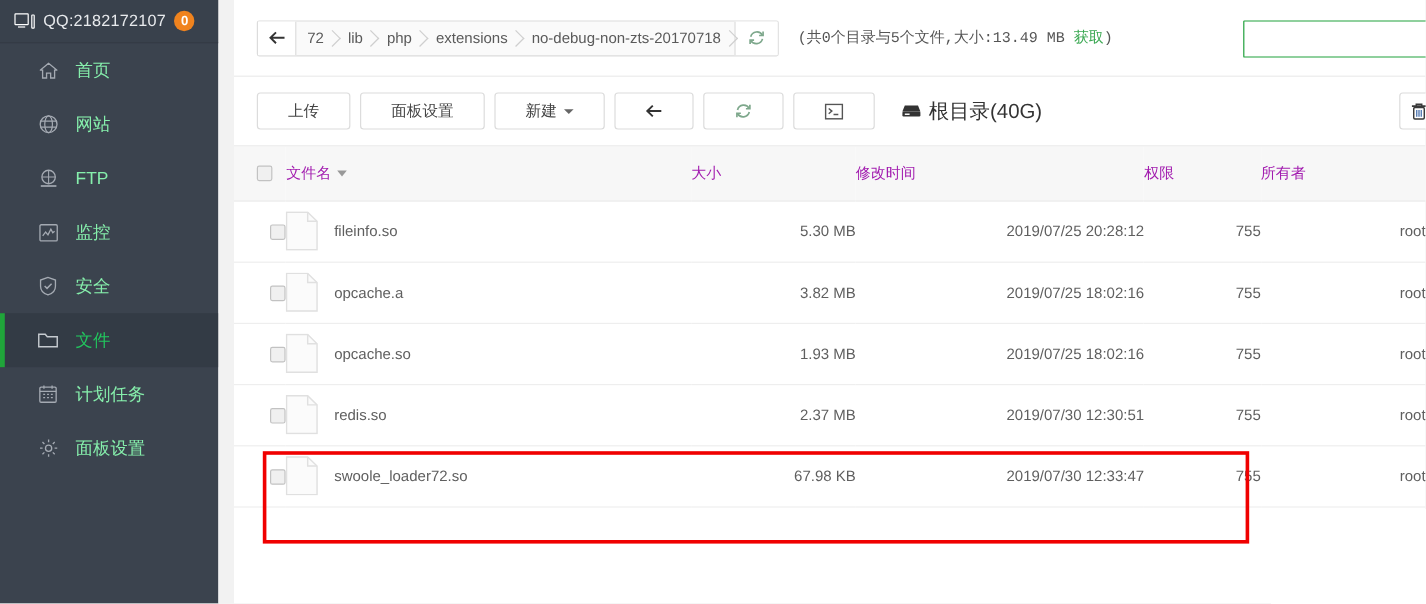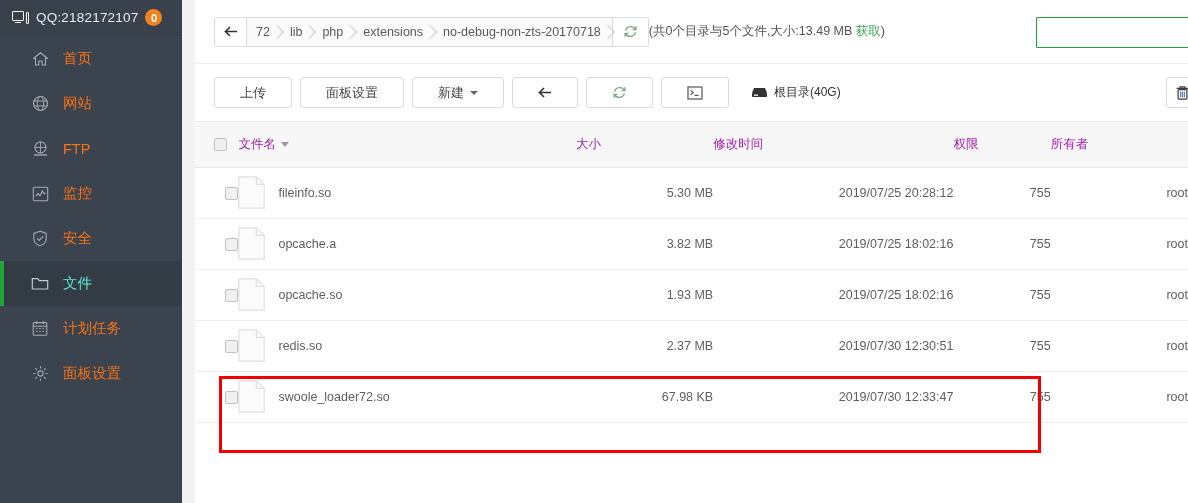--- a/index.html
+++ b/index.html
@@ -54,35 +54,35 @@
     border-radius: 9px;
     min-width: 17px; height: 17px;
     display: inline-flex; align-items: center; justify-content: center;
     padding: 0 5px;
   }
 
   .nav-item {
     height: 45px;
     display: flex; align-items: center;
     padding-left: 30px;
-    color: #f97316;
+    color: #86efac;
     font-size: 14.5px;
     position: relative;
     cursor: pointer;
   }
   .nav-item .nav-ico {
     width: 20px; height: 18px; margin-right: 13px;
     flex: 0 0 20px;
     display: flex; align-items: center; justify-content: center;
     opacity: .85;
   }
   .nav-item .nav-ico svg { display: block; }
   .nav-item.active {
     background: #333b45;
-    color: #5eead4;
+    color: #22c55e;
   }
   .nav-item.active::before {
     content: "";
     position: absolute; left: 0; top: 0; bottom: 0;
     width: 4px; background: #20a53a;
   }
 
   
   #main {
     flex: 1 1 auto;
@@ -135,22 +135,24 @@
     border-right: 1px solid #cfcfcf;
     transform: translateY(-50%) rotate(45deg);
   }
   .crumb-refresh {
     width: 36px;
     border-left: 1px solid #dcdcdc;
     display: flex; align-items: center; justify-content: center;
     background: #fff; cursor: pointer;
   }
   #crumb-stat {
+    margin-left: 16px;
     font-size: 12.5px; color: #555;
     white-space: nowrap;
+    font-family: Liberation Mono, monospace;
   }
   #crumb-stat .get-link { color: #3aa852; cursor: pointer; }
 
   #search-box {
     position: absolute;
     left: 841px; top: 17px;
     width: 240px; height: 31px;
     border: 1px solid #21a13c;
     background: #fff;
     outline: none;
@@ -185,21 +187,21 @@
   .tb-btn .caret {
     display: inline-block;
     margin-left: 6px;
     border-left: 4px solid transparent;
     border-right: 4px solid transparent;
     border-top: 4px solid #666;
   }
   #root-label {
     margin-left: 14px;
     display: flex; align-items: center;
-    font-size: 12px; color: #333;
+    font-size: 17px; color: #333;
     white-space: nowrap;
   }
   #root-label .disk-ico { margin-right: 6px; display: flex; }
   #trash-btn {
     position: absolute;
     left: 971px; top: 13px;
     width: 33px; height: 31px;
     border: 1px solid #dcdcdc; background: #fff;
     border-radius: 3px;
     display: flex; align-items: center; justify-content: center;

